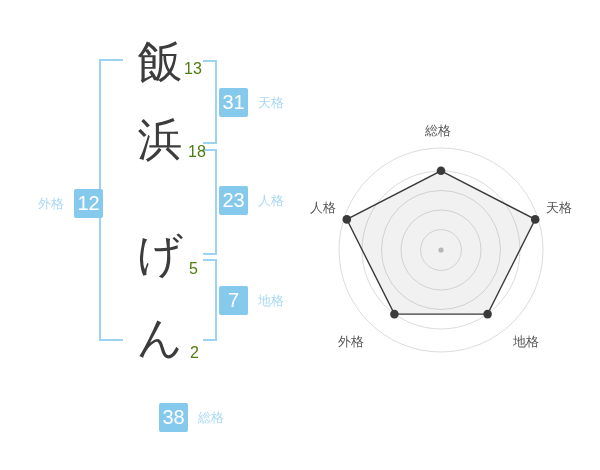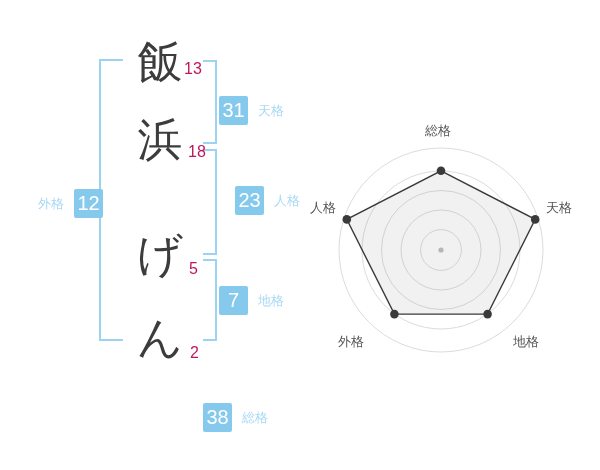--- a/index.html
+++ b/index.html
@@ -2,38 +2,38 @@
 <html><head>
 <meta charset="utf-8">
 <style>
   html,body{margin:0;padding:0;background:#ffffff;}
   body{font-family:"Liberation Sans","DejaVu Sans",sans-serif;}
   .stage{position:relative;width:600px;height:470px;background:#ffffff;overflow:hidden;}
 
   
   .kanji{position:absolute;left:132px;width:56px;text-align:center;
          font-size:45px;line-height:1;color:#3c3c3c;letter-spacing:0;}
-  .stroke-num{position:absolute;font-size:16px;line-height:1;color:#be185d;}
+  .stroke-num{position:absolute;font-size:16px;line-height:1;color:#4d7c0f;}
 
   
   .bracket{position:absolute;border:2px solid #9cd3f2;}
   .bracket-left{left:99px;top:59px;width:22px;height:278px;border-right:none;}
   .b-ten{left:203px;top:60px;width:12px;height:80px;border-left:none;}
   .b-jin{left:203px;top:149px;width:12px;height:102px;border-left:none;}
   .b-chi{left:203px;top:259px;width:12px;height:78px;border-left:none;}
 
   
   .kaku-row{position:absolute;display:flex;align-items:center;gap:10px;}
   .kaku-value{display:block;width:29px;height:29px;background:#85c9ed;color:#ffffff;
               font-size:20px;line-height:29px;text-align:center;border-radius:2px;}
   .kaku-label{font-size:13px;color:#a9d8f5;white-space:nowrap;}
-  .row-ten{left:219px;top:96px;align-items:center;}
-  .row-jin{left:235px;top:186px;}
+  .row-ten{left:219px;top:88px;align-items:center;}
+  .row-jin{left:219px;top:186px;}
   .row-chi{left:219px;top:286px;}
-  .row-sou{left:159px;top:403px;margin-left:44px;}
+  .row-sou{left:159px;top:403px;}
   .row-gai{left:38px;top:189px;}
 
   
   .radar-wrap{position:absolute;left:290px;top:112px;width:310px;height:260px;}
 </style>
 </head>
 <body>
 
 <div class="stage">
 

